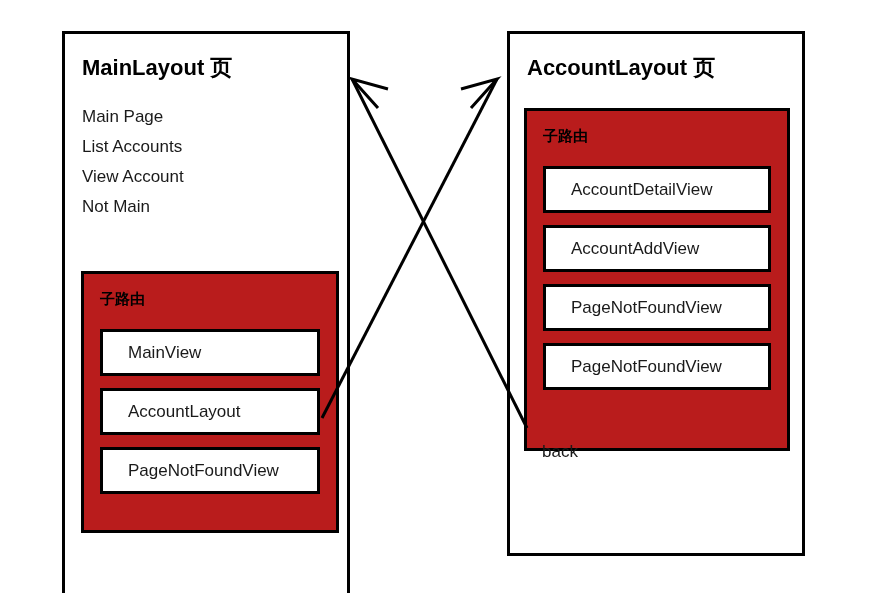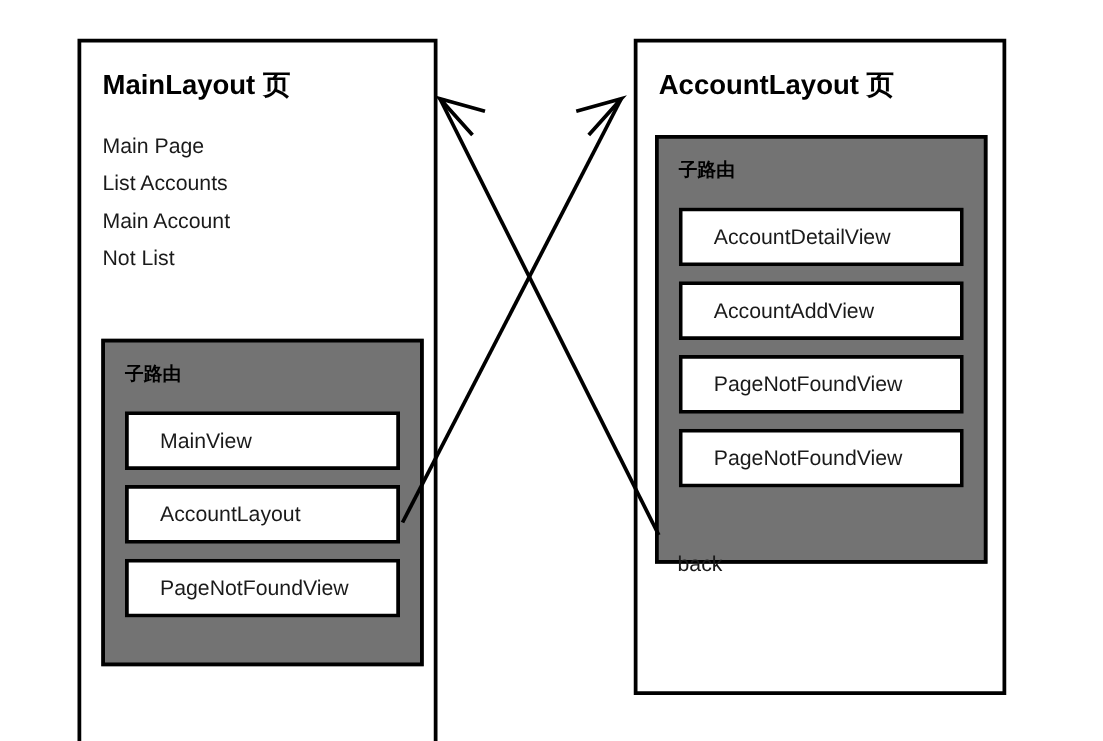--- a/index.html
+++ b/index.html
@@ -68,21 +68,21 @@
     font-size: 17px;
     color: #1a1a1a;
     line-height: 30px;
     white-space: nowrap;
   }
 
   
   .subroute {
     position: absolute;
     border: 3px solid #000000;
-    background: #737373;
+    background: #b91c1c;
     box-sizing: border-box;
   }
   #subroute-main {
     left: 16px;
     top: 237px;
     width: 258px;
     height: 262px;
   }
   #subroute-account {
     left: 14px;
@@ -162,22 +162,22 @@
 <body>
 
 <div id="canvas">
 
   <div class="panel" id="panel-main">
     <div class="panel-title">MainLayout 页</div>
 
     <div class="nav-list">
       <div class="nav-link">Main Page</div>
       <div class="nav-link">List Accounts</div>
-      <div class="nav-link">Main Account</div>
-      <div class="nav-link">Not List</div>
+      <div class="nav-link">View Account</div>
+      <div class="nav-link">Not Main</div>
     </div>
 
     <div class="subroute" id="subroute-main">
       <div class="subroute-title">子路由</div>
       <div class="items">
         <div class="item-box">
           <span class="item-label">MainView</span>
         </div>
         <div class="item-box">
           <span class="item-label">AccountLayout</span>

